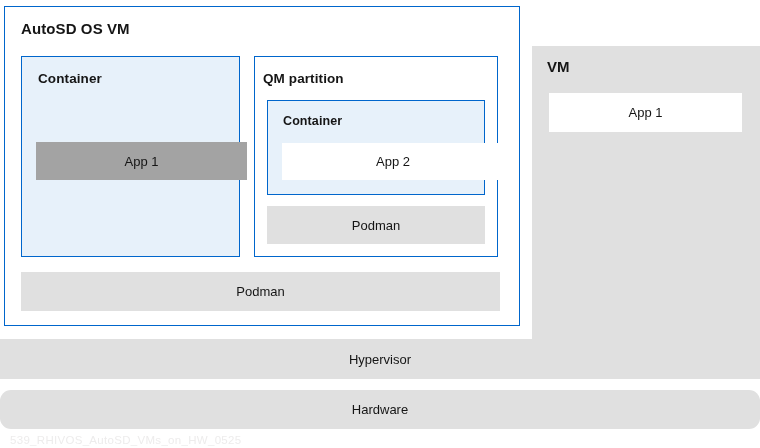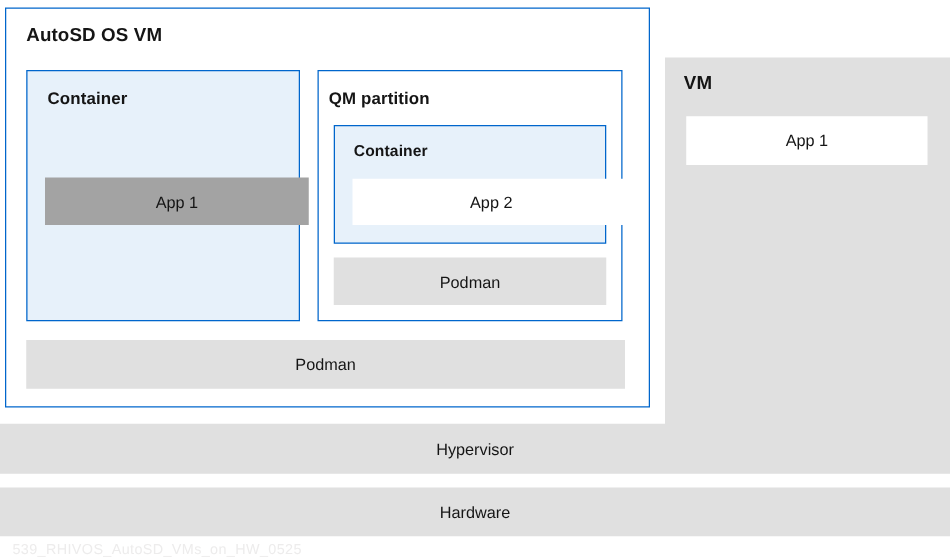--- a/index.html
+++ b/index.html
@@ -45,21 +45,21 @@
   .main-podman{position:absolute;left:16px;top:265px;width:479px;height:39px;background:var(--fill-gray);}
 
   
   .vm-box{position:absolute;left:532px;top:7px;width:228px;height:320px;background:var(--fill-gray);margin-top:39px;}
   .vm-title{position:absolute;left:15px;top:12px;}
   .app3{position:absolute;left:17px;top:47px;width:193px;height:39px;background:#fff;}
 
   
   .layer{position:absolute;left:0;width:760px;background:var(--fill-gray);}
   .hypervisor{top:339px;height:40px;text-align:center;}
-  .hardware{top:390px;height:39px;}
+  .hardware{top:390px;height:39px;border-radius:11px;}
 
   .watermark{position:absolute;left:10px;top:434px;font-size:11.5px;
     color:var(--watermark);letter-spacing:.3px;font-weight:500;}
 </style>
 </head>
 <body>
 
 <div class="canvas">
 
   <div class="autosd-box">

